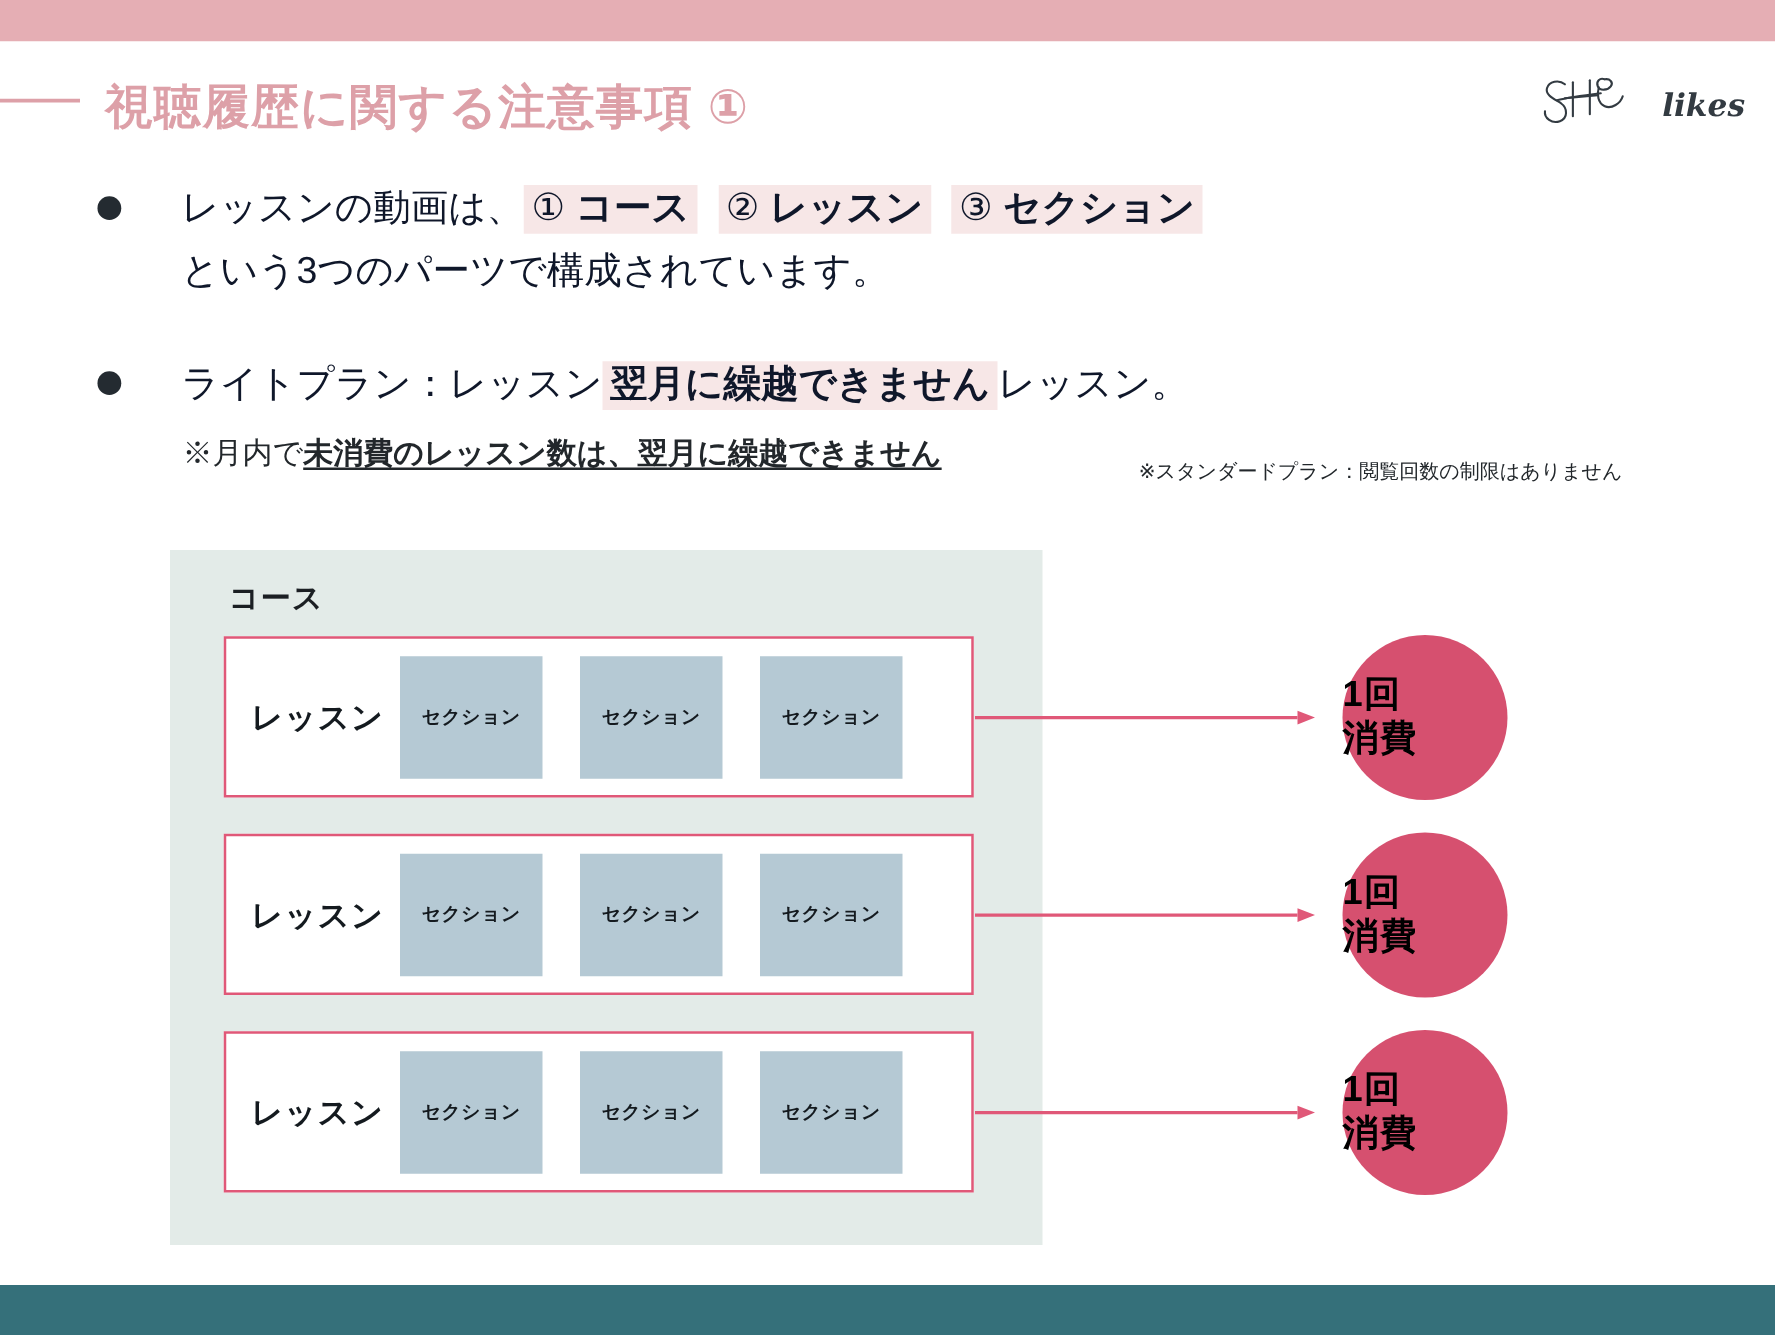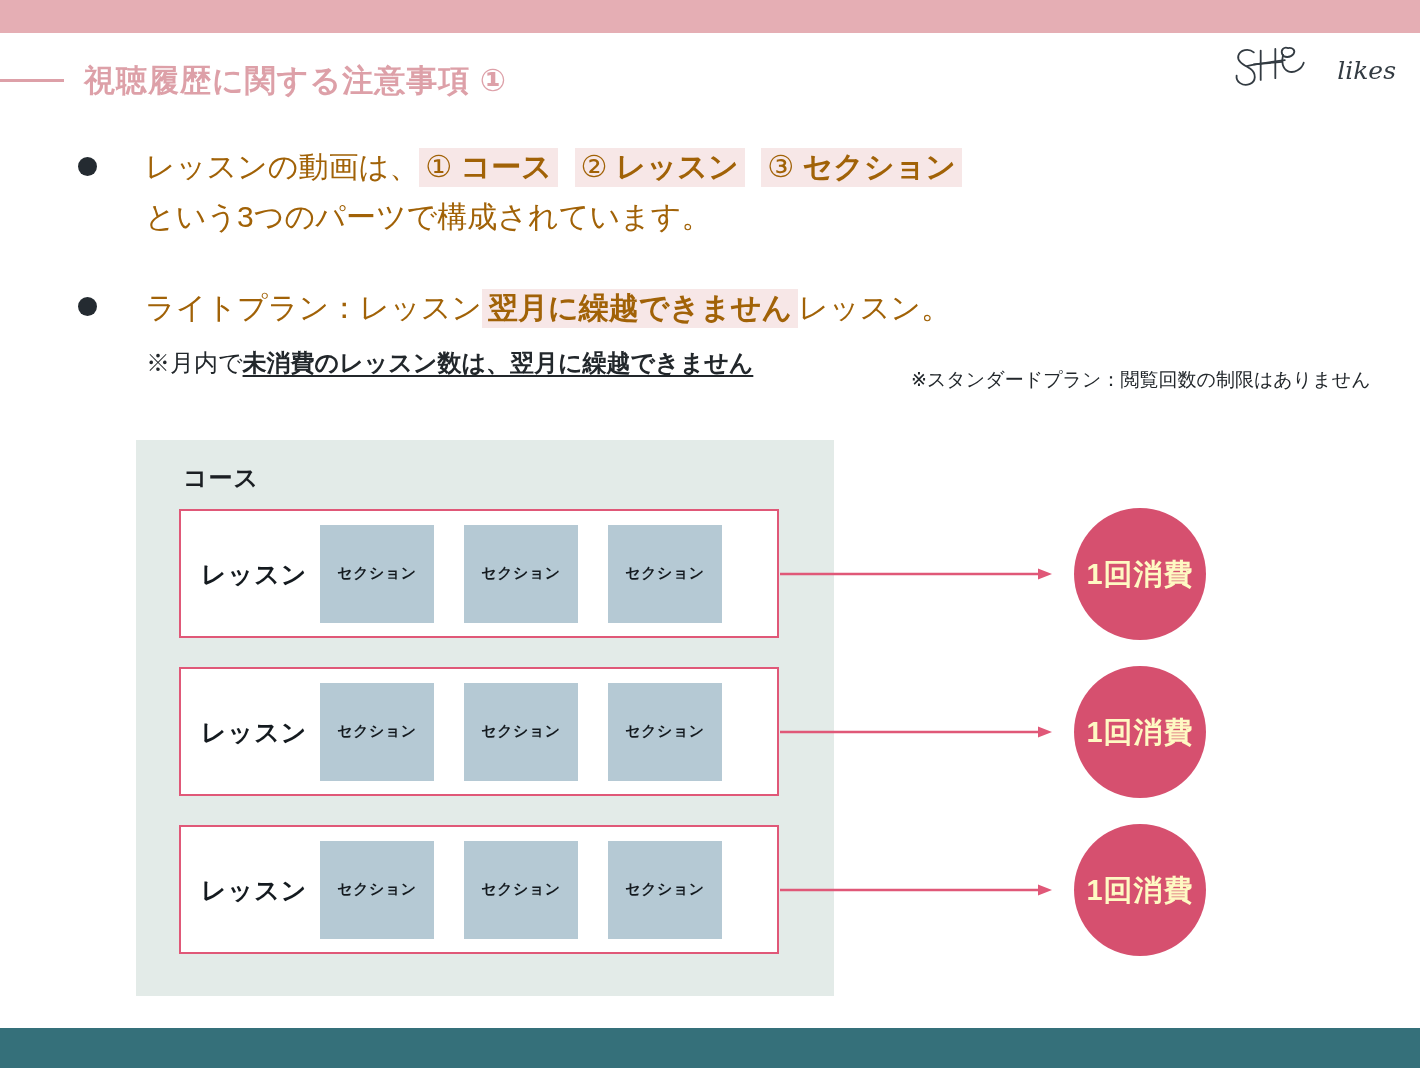--- a/index.html
+++ b/index.html
@@ -36,35 +36,36 @@
   .title-rule {
     position: absolute;
     left: 0; top: 79px;
     width: 64px;
     height: 3px;
     background: #dda0a8;
   }
   .page-title {
     position: absolute;
     left: 84px; top: 60px;
-    font-size: 31px;
+    font-size: 38px;
     font-weight: bold;
     letter-spacing: 1px;
     color: #dda0a8;
     white-space: nowrap;
   }
 
   .logo {
     position: absolute;
-    right: 24px; top: 36px;
+    right: 24px; top: 50px;
     width: 168px;
     height: 62px;
     display: flex;
     align-items: center;
     justify-content: flex-start;
+    font-weight: bold;
   }
   .logo svg { display: block; }
   .logo-likes {
     font-family: "DejaVu Serif", serif;
     font-style: italic;
     font-size: 25px;
     color: #333b42;
     margin-left: 6px;
     margin-top: 6px;
     white-space: nowrap;
@@ -75,21 +76,21 @@
     position: absolute;
     width: 19px;
     height: 19px;
     border-radius: 50%;
     background: #242b31;
   }
   .bullet-text {
     position: absolute;
     font-size: 30px;
     line-height: 50px;
-    color: #a16207;
+    color: #0f172a;
     white-space: nowrap;
   }
   .hl {
     background: #f7e7e7;
     padding: 2px 6px 4px 6px;
   }
   .b { font-weight: bold; }
   .note-line {
     position: absolute;
     font-size: 24px;
@@ -97,21 +98,21 @@
     color: #22272b;
     white-space: nowrap;
   }
   .note-line .u {
     font-weight: bold;
     text-decoration: underline;
     text-underline-offset: 4px;
   }
   .side-note {
     position: absolute;
-    font-size: 19px;
+    font-size: 16px;
     color: #22272b;
     white-space: nowrap;
   }
 
   
   .course-box {
     position: absolute;
     left: 136px; top: 440px;
     width: 698px;
     height: 556px;
@@ -172,24 +173,23 @@
   .arrow svg { display: block; }
 
   
   .consume-circle {
     position: absolute;
     width: 132px;
     height: 132px;
     border-radius: 50%;
     background: #d6506f;
     display: flex;
-    flex-direction: row;
-    align-items: center;
+    flex-direction: column;
     justify-content: center;
-    color: #fef9c3;
+    color: #000000;
   }
   .consume-circle .l1 {
     font-size: 29px;
     font-weight: bold;
     line-height: 35px;
     letter-spacing: 1px;
   }
   .consume-circle .l2 {
     font-size: 29px;
     font-weight: bold;

